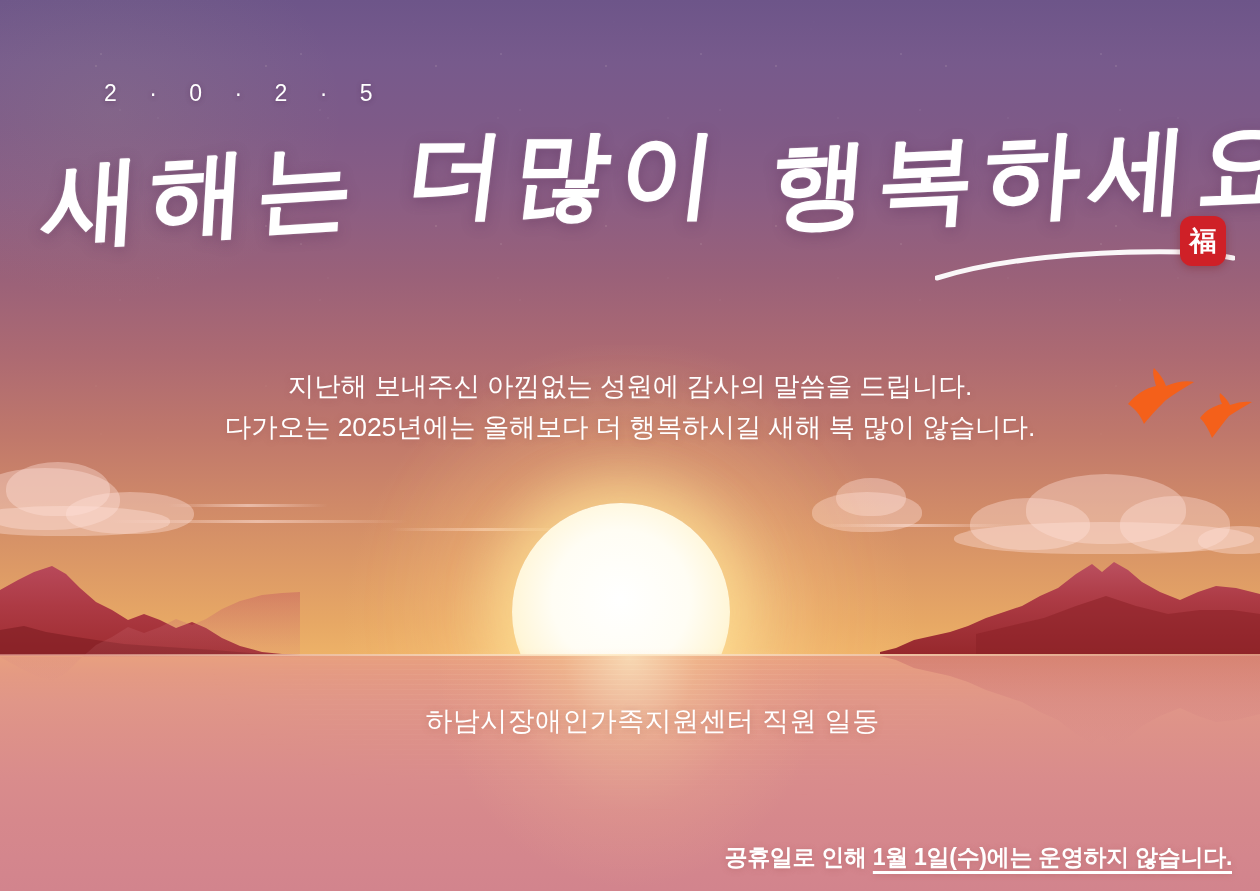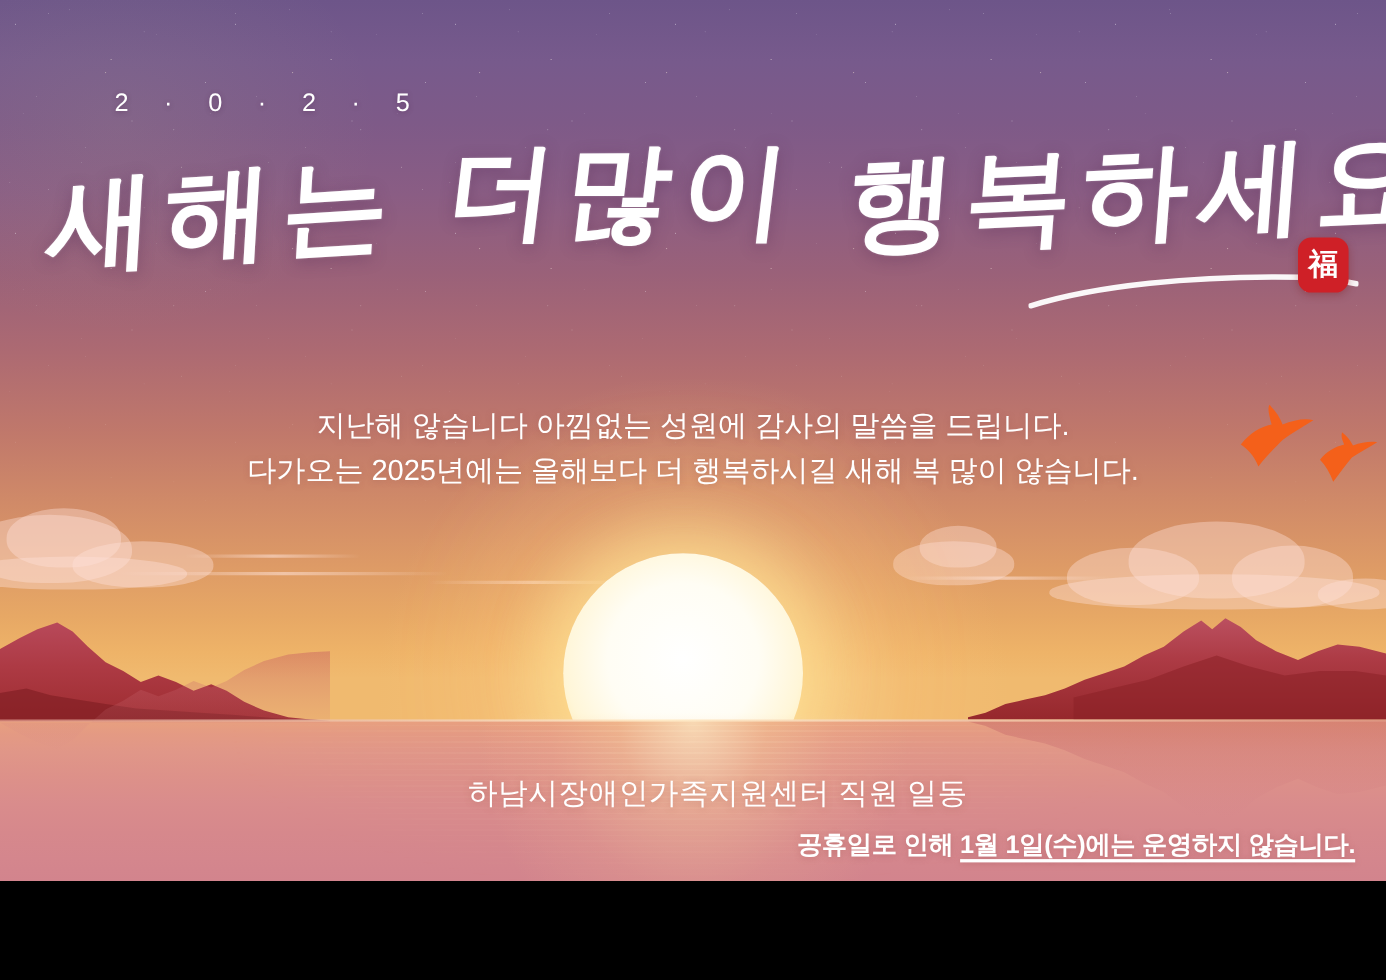--- a/index.html
+++ b/index.html
@@ -5,21 +5,21 @@
 <style>
   * { margin:0; padding:0; box-sizing:border-box; }
   html,body{
     width:1260px; height:891px;
     font-family:"Liberation Sans", sans-serif;
     overflow:hidden; background:#000;
   }
 
   .card{
     position:relative;
-    width:1260px; height:801px;
+    width:1260px; height:891px;
     overflow:hidden;
     isolation:isolate;
   }
 
   
   .sky{
     position:absolute; inset:0;
     background:
       linear-gradient(180deg,
         #6d5589 0%,
@@ -349,21 +349,21 @@
 
   <svg class="swoosh" viewBox="0 0 300 34">
     <path d="M2,30 C60,12 150,2 250,4 C268,5 284,7 298,10" stroke="#ffffff" stroke-width="5" fill="none" stroke-linecap="round" opacity=".95"></path>
   </svg>
 
   <div class="seal">
     <span class="ch">福</span>
   </div>
 
   <div class="body-copy">
-    <div>지난해 않습니다 아낌없는 성원에 감사의 말씀을 드립니다.</div>
+    <div>지난해 보내주신 아낌없는 성원에 감사의 말씀을 드립니다.</div>
     <div>다가오는 2025년에는 올해보다 더 행복하시길 새해 복 많이 않습니다.</div>
   </div>
 
   <div class="signature">하남시장애인가족지원센터 직원 일동</div>
 
   <div class="notice">
     <span>공휴일로 인해 </span><span class="u">1월  1일(수)에는 운영하지 않습니다.</span>
   </div>
 
 </div>

